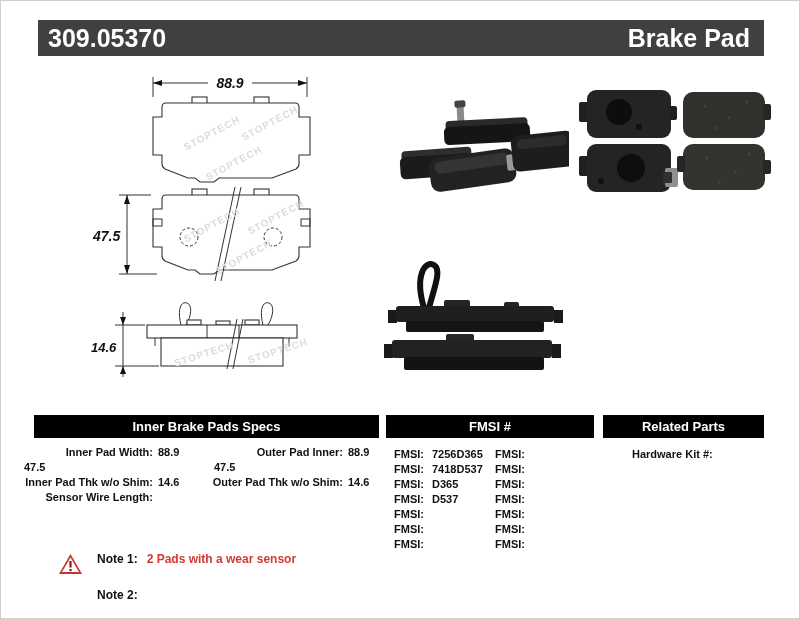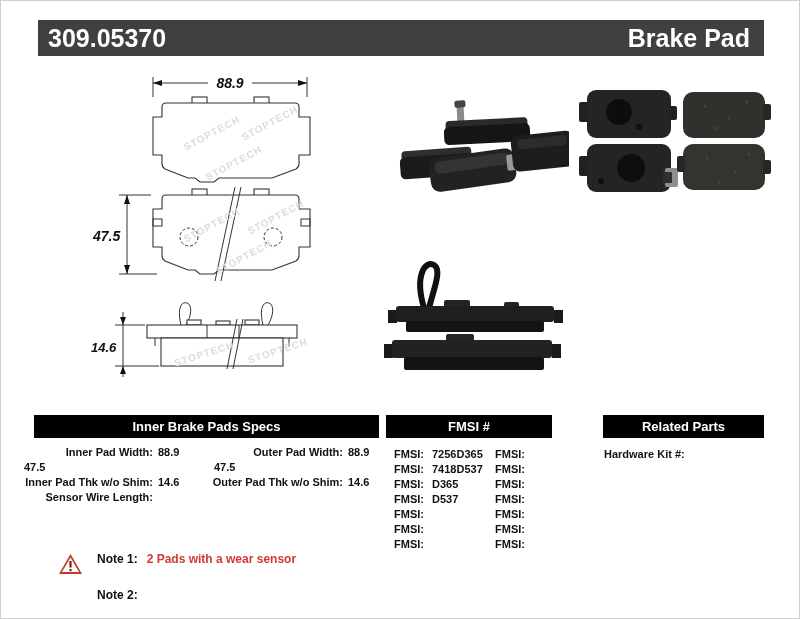--- a/index.html
+++ b/index.html
@@ -26,21 +26,21 @@
   
   .spec-col{position:absolute;font-size:11px;font-weight:bold;}
   .spec-row{display:flex;height:15px;line-height:15px;}
   .spec-label{flex:1;text-align:right;white-space:nowrap;}
   .spec-value{width:36px;text-align:left;padding-left:5px;box-sizing:border-box;white-space:nowrap;}
   
   .fmsi-col{position:absolute;font-size:11px;font-weight:bold;}
   .fmsi-row{height:15px;line-height:15px;white-space:nowrap;}
   .fmsi-key{display:inline-block;width:38px;}
   
-  .rel-col{position:absolute;font-size:11px;font-weight:bold;}
+  .rel-col{position:absolute;font-size:11px;font-weight:bold;margin-left:28px;}
   .rel-row{height:15px;line-height:15px;white-space:nowrap;}
   
   .note-line{position:absolute;display:flex;gap:9px;font-size:12px;font-weight:bold;height:15px;line-height:15px;}
   .note-red{color:#d23a33;}
   .abs{position:absolute;}
   svg text.dim{font-family:"Liberation Sans", sans-serif;font-weight:bold;font-style:italic;font-size:14px;fill:#111;}
   svg text.wm{font-family:"Liberation Sans", sans-serif;font-weight:bold;font-size:10px;fill:#dcdcdc;letter-spacing:1px;}
   svg .ln{stroke:#333;stroke-width:1;fill:none;}
   svg .outline{stroke:#333;stroke-width:1.1;fill:#ffffff;}
   svg .arrow{fill:#111;stroke:none;}
@@ -202,21 +202,21 @@
       <rect x="0" y="100" width="9" height="14" fill="#1a1a1a"></rect>
       <rect x="168" y="100" width="9" height="14" fill="#1a1a1a"></rect>
       <rect x="8" y="96" width="160" height="18" rx="3" fill="#222222"></rect>
       <rect x="20" y="113" width="140" height="13" rx="2" fill="#131313"></rect>
     </g>
   </svg>
 
   <div class="sec-bar sec-bar-split" style="left:33px;width:345px;">
     <span class="half">Inner Brake Pads Specs</span>
   </div>
-  <div class="sec-bar" style="left:385px;width:166px;">
+  <div class="sec-bar" style="left:385px;width:208px;">
     <span>FMSI #</span>
   </div>
   <div class="sec-bar" style="left:602px;width:161px;">
     <span>Related Parts</span>
   </div>
 
   <div class="spec-col" style="left:18px;top:444px;width:170px;">
     <div class="spec-row">
       <span class="spec-label">Inner Pad Width:</span>
       <span class="spec-value">88.9</span>
@@ -229,21 +229,21 @@
       <span class="spec-value">14.6</span>
     </div>
     <div class="spec-row">
       <span class="spec-label">Sensor Wire Length:</span>
       <span class="spec-value"></span>
     </div>
   </div>
 
   <div class="spec-col" style="left:208px;top:444px;width:170px;">
     <div class="spec-row">
-      <span class="spec-label">Outer Pad Width:</span>
+      <span class="spec-label">Outer Pad Inner:</span>
       <span class="spec-value">88.9</span>
     </div>
     <div class="spec-row">
       <span class="spec-value">47.5</span>
     </div>
     <div class="spec-row">
       <span class="spec-label">Outer Pad Thk w/o Shim:</span>
       <span class="spec-value">14.6</span>
     </div>
   </div>

